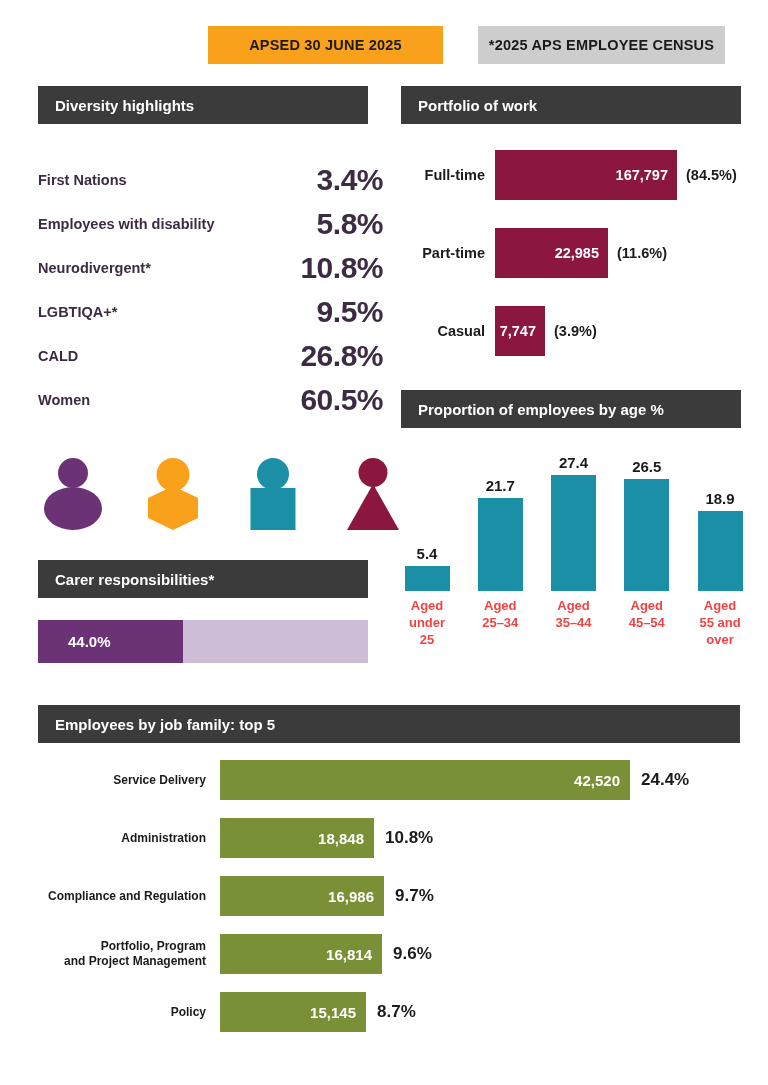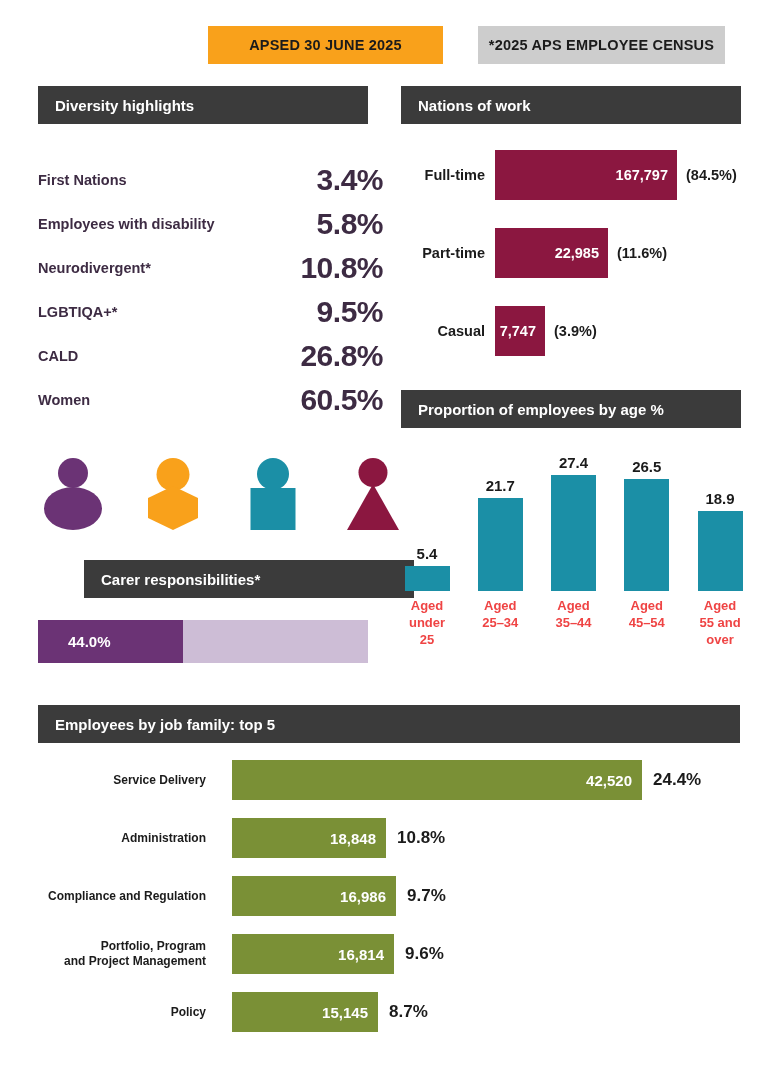--- a/index.html
+++ b/index.html
@@ -107,21 +107,21 @@
   #person-3 .p-body { width: 45px; height: 42px; background: #1B8FA6; }
   
   #person-4 { left: 300px; }
   #person-4 .p-head { width: 29px; height: 29px; background: #8B1740; }
   #person-4 .p-body {
     width: 52px; height: 46px; background: #8B1740;
     clip-path: polygon(50% 0%, 100% 100%, 0% 100%);
   }
 
   
-  #carer-header { left: 38px; top: 560px; width: 330px; margin-left: 46px; }
+  #carer-header { left: 38px; top: 560px; width: 330px; }
   .carer-bar {
     position: absolute;
     left: 38px;
     top: 620px;
     width: 330px;
     height: 43px;
     background: #CDBDD6;
     display: flex;
     align-items: center;
   }
@@ -239,21 +239,20 @@
   .jf-bar {
     background: #7A9036;
     height: 40px;
     display: flex;
     align-items: center;
     justify-content: flex-end;
     padding-right: 10px;
     color: #ffffff;
     font-size: 15px;
     font-weight: bold;
-    margin-left: 12px;
   }
   .jf-pct {
     padding-left: 11px;
     font-size: 17px;
     font-weight: bold;
     color: #1b1b1b;
     white-space: nowrap;
   }
 </style>
 </head>
@@ -311,21 +310,21 @@
     <div class="p-body"></div>
   </div>
 </div>
 
 <div class="sec-header" id="carer-header">Carer responsibilities*</div>
 
 <div class="carer-bar">
   <div class="carer-fill" id="carer-fill" style="width: 44%;">44.0%</div>
 </div>
 
-<div class="sec-header" id="patterns-header">Nations of work</div>
+<div class="sec-header" id="patterns-header">Portfolio of work</div>
 
 <div class="pw-chart">
   <div class="pw-row">
     <span class="pw-label">Full-time</span>
     <div class="pw-bar" style="width: 182px;">
       <span>167,797</span>
     </div>
     <span class="pw-pct">(84.5%)</span>
   </div>
   <div class="pw-row">

